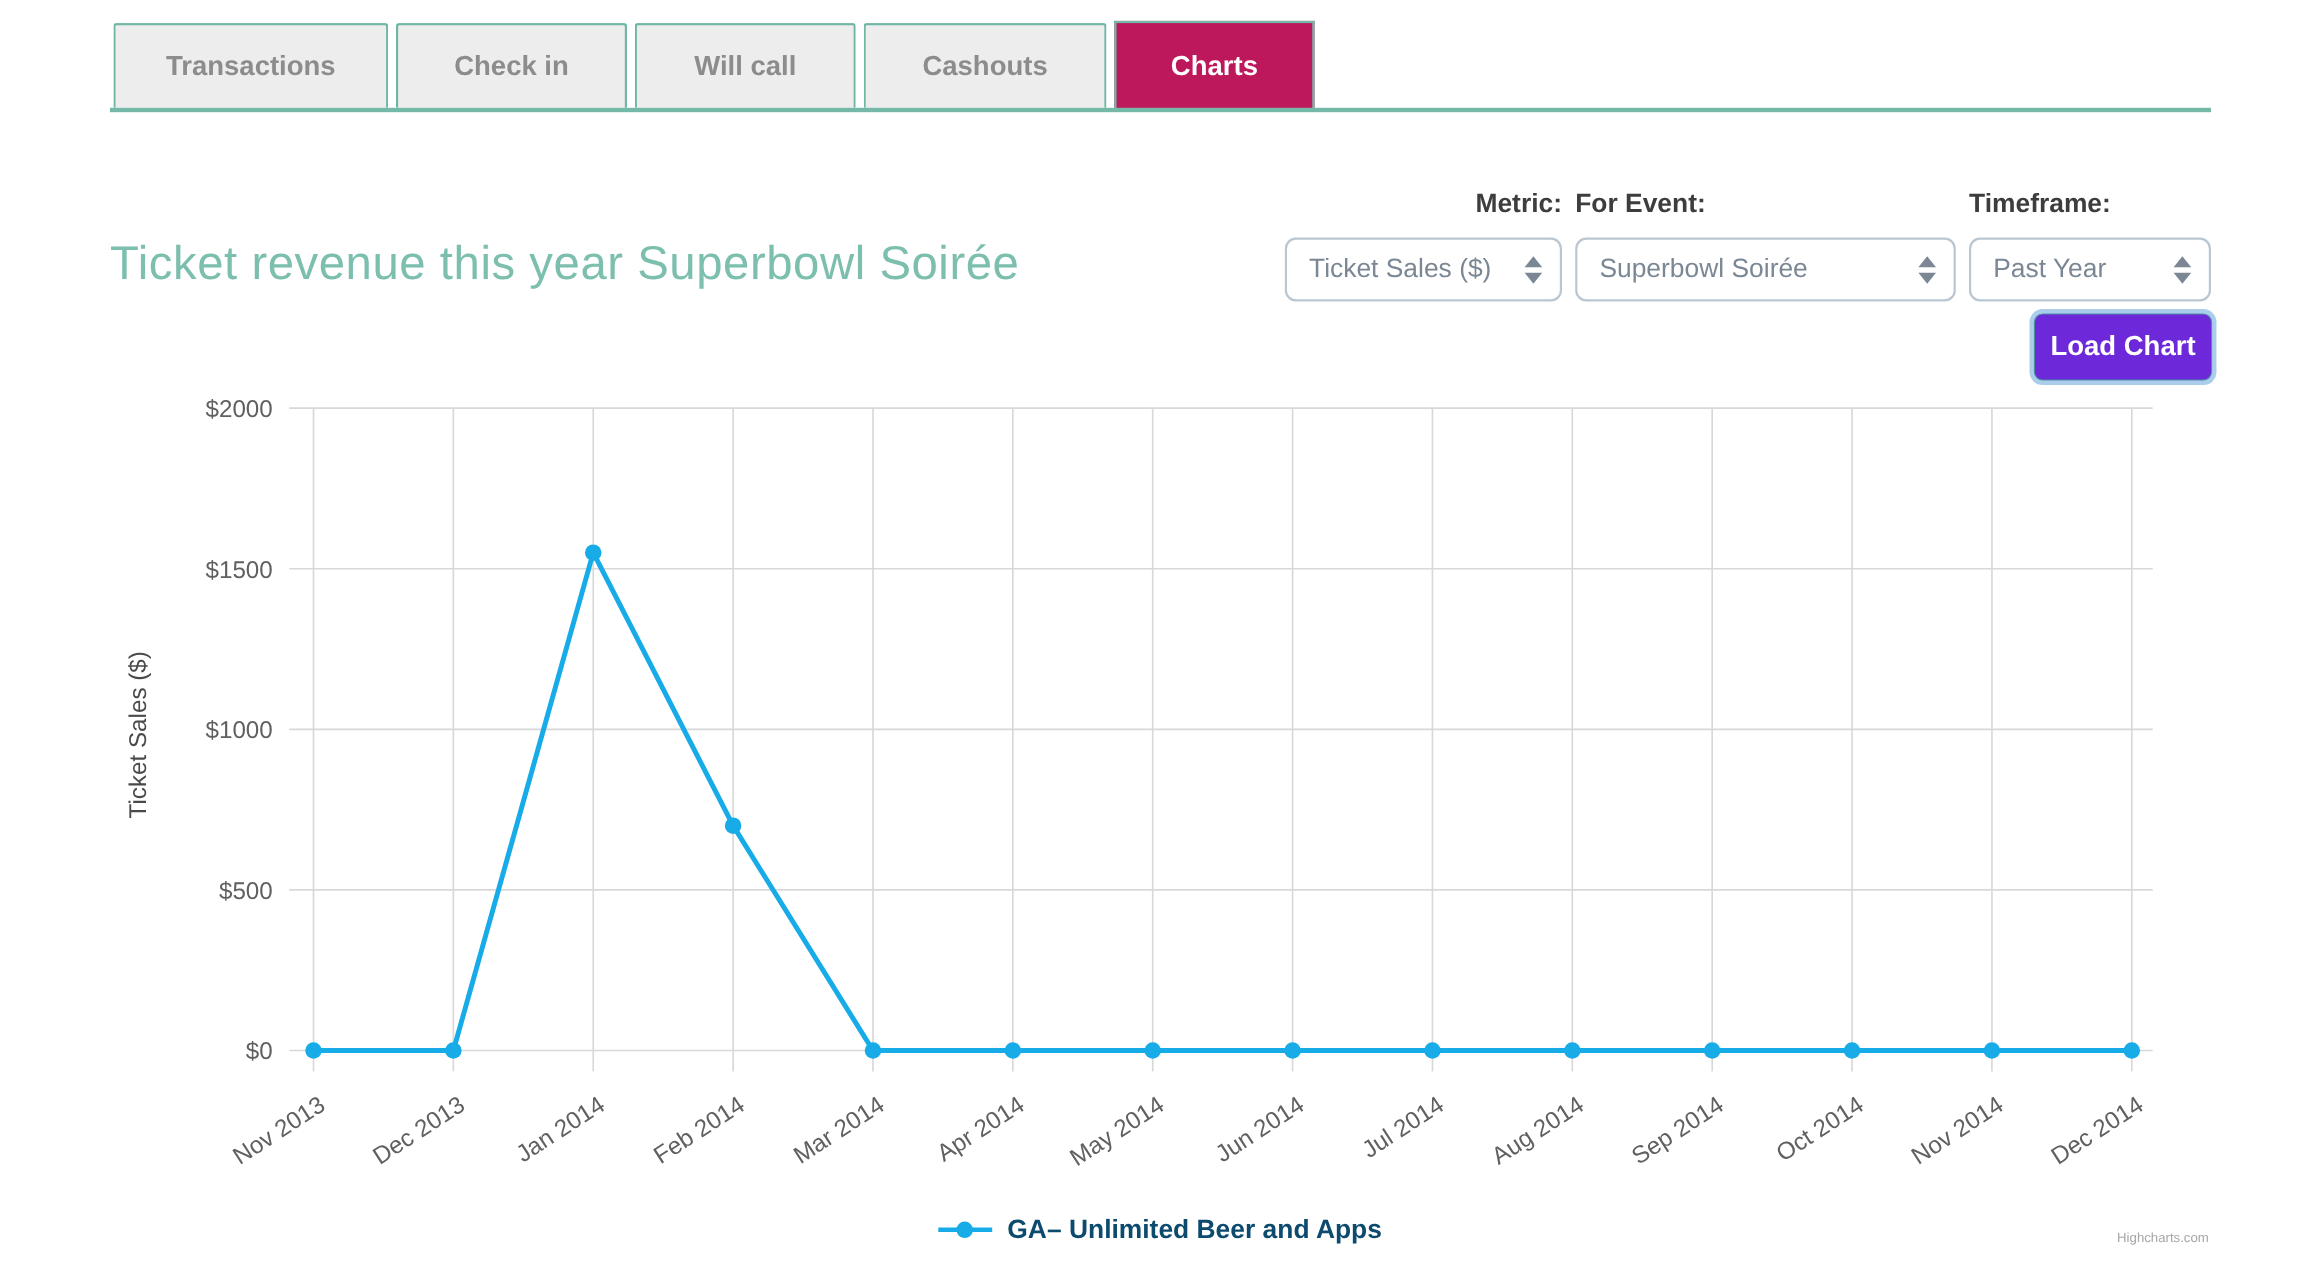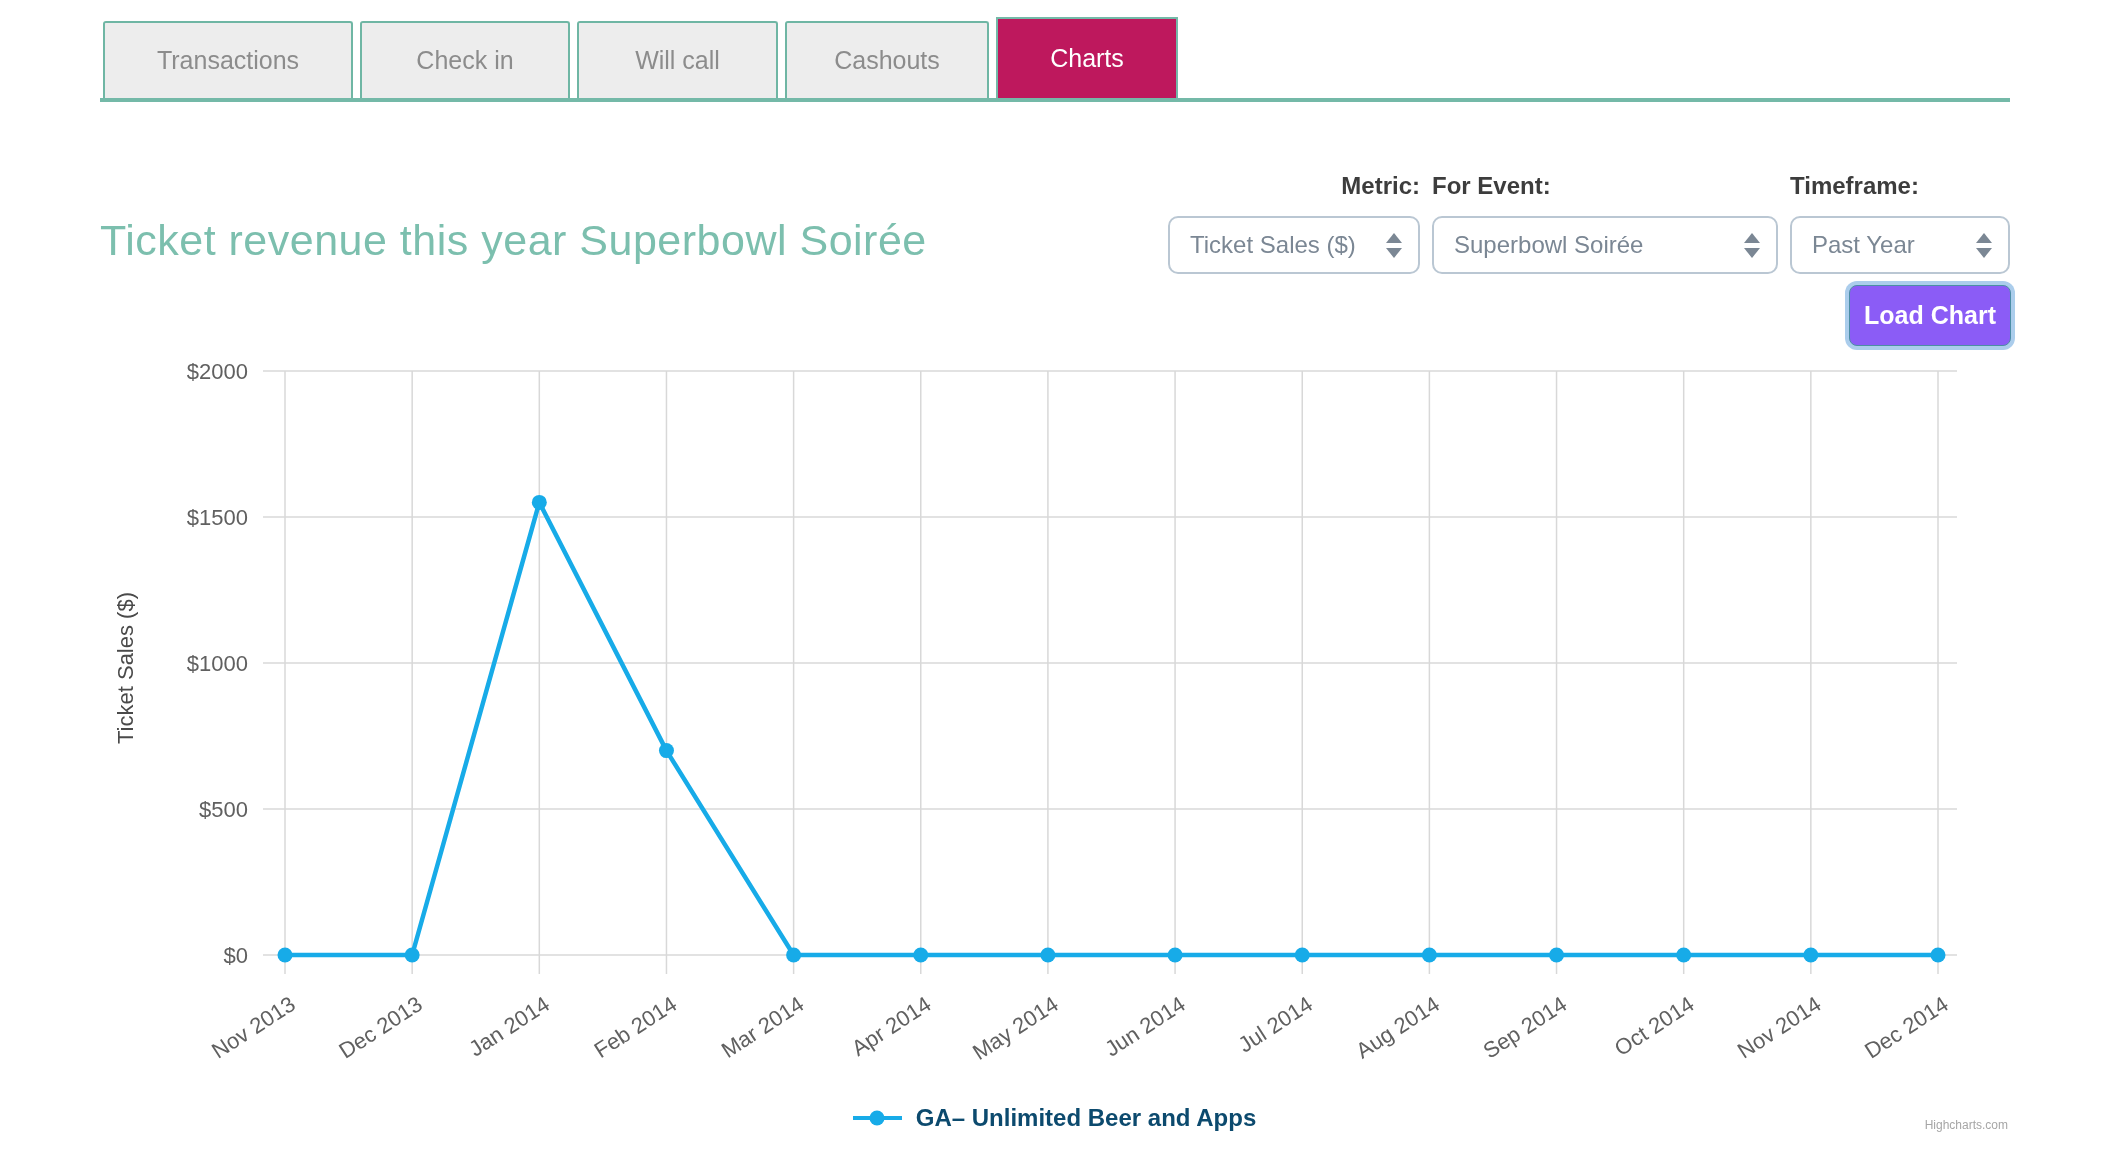--- a/index.html
+++ b/index.html
@@ -5,29 +5,29 @@
   html,body{margin:0;padding:0;background:#ffffff;}
   body{
     width:2108px;height:1160px;position:relative;overflow:hidden;
     font-family:"Liberation Sans", sans-serif;
     -webkit-font-smoothing:antialiased;
   }
   .page{position:absolute;inset:0;}
 
   
   .tabbar{position:absolute;left:100px;top:21px;width:1910px;height:81px;}
-  .tabs{display:flex;gap:7px;align-items:flex-end;height:77px;padding-left:3px;}
+  .tabs{display:flex;gap:7px;align-items:center;height:77px;padding-left:3px;font-weight:bold;}
   .tab{
     box-sizing:border-box;height:77px;
     display:flex;align-items:center;justify-content:center;
     background:#ededed;border:2px solid #6fb6a4;border-bottom:none;
     border-radius:3px 3px 0 0;
     color:#8c8c8c;font-size:25px;cursor:pointer;
   }
-  .tab.t0{width:250px}.tab.t1{width:210px}.tab.t2{width:201px}.tab.t3{width:204px}
+  .tab.t0{width:250px}.tab.t1{width:210px}.tab.t2{width:201px}.tab.t3{width:221px}
   .tab.t4{width:182px}
   .tab.active{
     background:#be185d;border-color:#74b9a8;color:#ffffff;height:81px;
     border-radius:0;
   }
   .tab-underline{
     position:absolute;left:0;right:0;top:77px;height:4px;background:#74b9a8;
   }
 
   
@@ -54,21 +54,21 @@
   .updown .up{
     width:0;height:0;border-left:8px solid transparent;border-right:8px solid transparent;
     border-bottom:10px solid #7b8794;
   }
   .updown .down{
     width:0;height:0;border-left:8px solid transparent;border-right:8px solid transparent;
     border-top:10px solid #7b8794;
   }
   .load-btn{
     position:absolute;left:1849px;top:285px;width:162px;height:61px;
-    background:#8b5cf6;border:1px solid #4c8ea5;border-radius:8px;
+    background:#6d28d9;border:1px solid #4c8ea5;border-radius:8px;
     box-shadow:0 0 0 4px #abcdec;
     color:#ffffff;font-size:25px;font-weight:bold;
     font-family:"Liberation Sans", sans-serif;
     display:flex;align-items:center;justify-content:center;cursor:pointer;
   }
 
   
   #chart-svg{position:absolute;left:0;top:350px;width:2108px;height:760px;}
   #chart-svg text{font-family:"Liberation Sans", sans-serif;}
 

